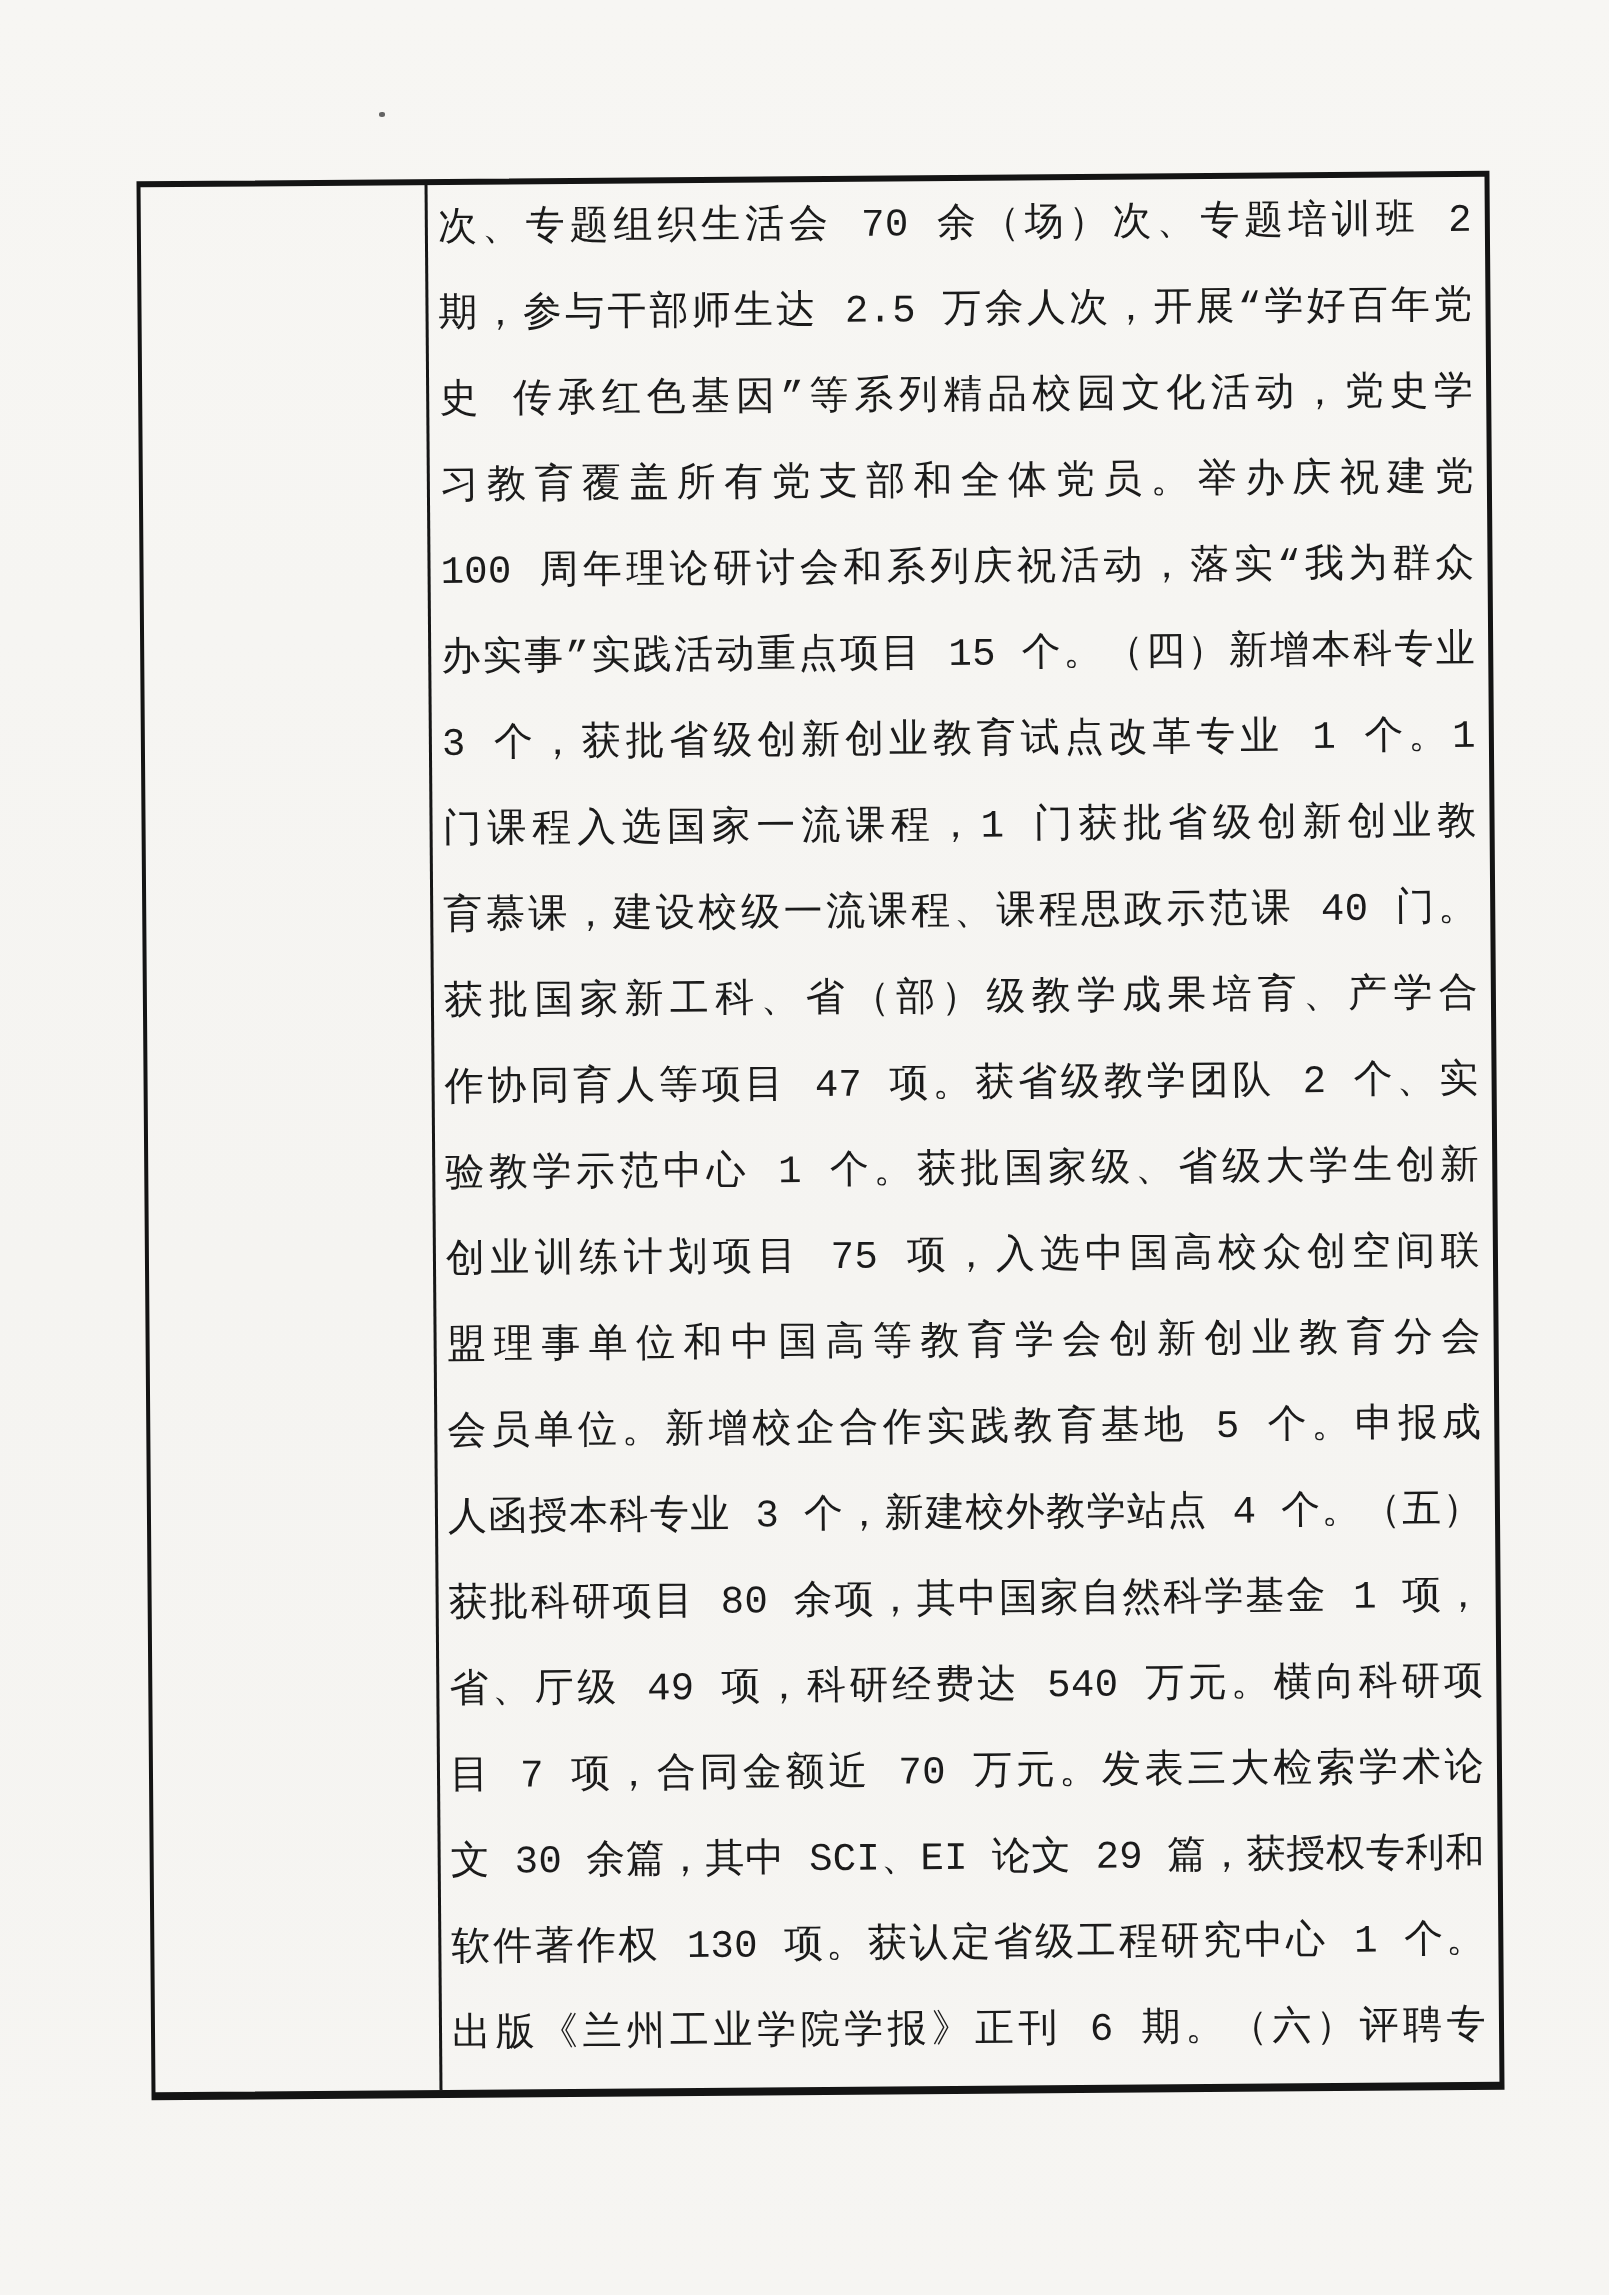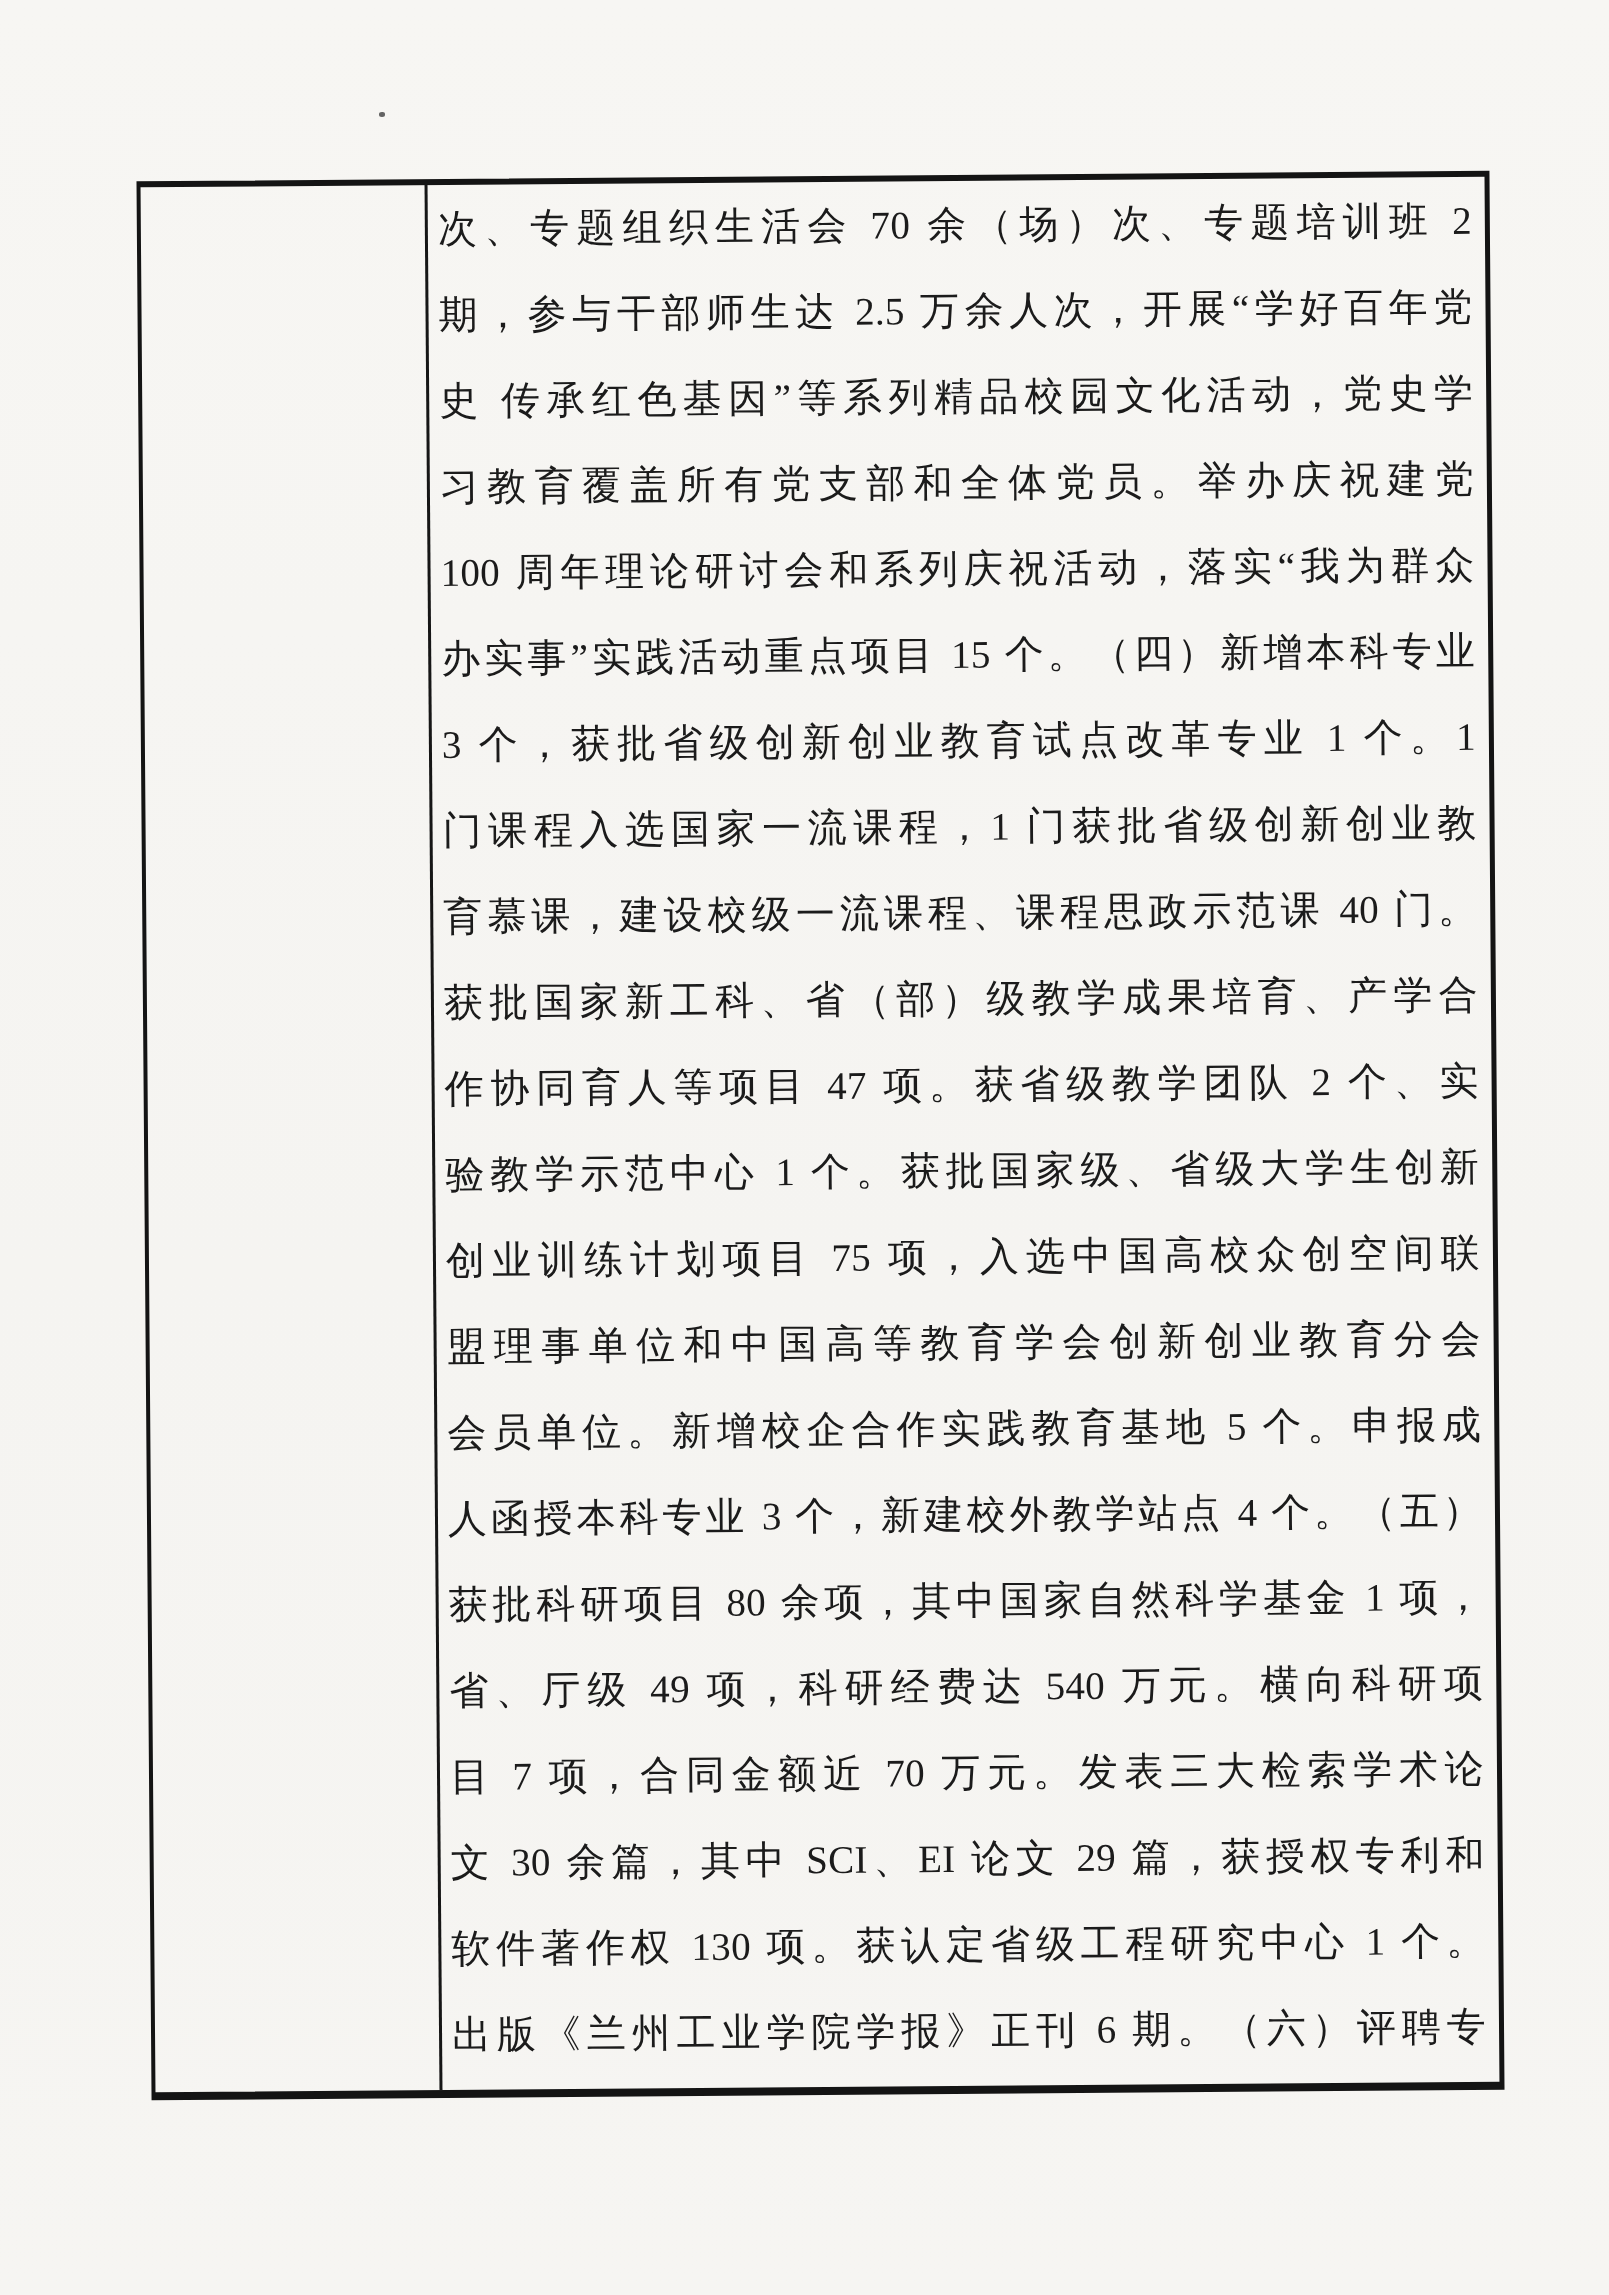--- a/index.html
+++ b/index.html
@@ -8,20 +8,21 @@
     width: 1609px;
     height: 2295px;
     overflow: hidden;
     background: #f6f5f2;
     font-family: "Liberation Serif", "DejaVu Serif", serif;
   }
   .sheet {
     position: absolute;
     inset: 0;
     background: linear-gradient(180deg, #f7f6f3 0%, #f5f4f1 55%, #f6f5f2 100%);
+    font-family: Liberation Mono, monospace;
   }
   .scan-dot {
     position: absolute;
     left: 379px;
     top: 112px;
     width: 5.5px;
     height: 4.5px;
     background: #4a4a4a;
     border-radius: 50% 40% 50% 50%;
     opacity: 0.85;

